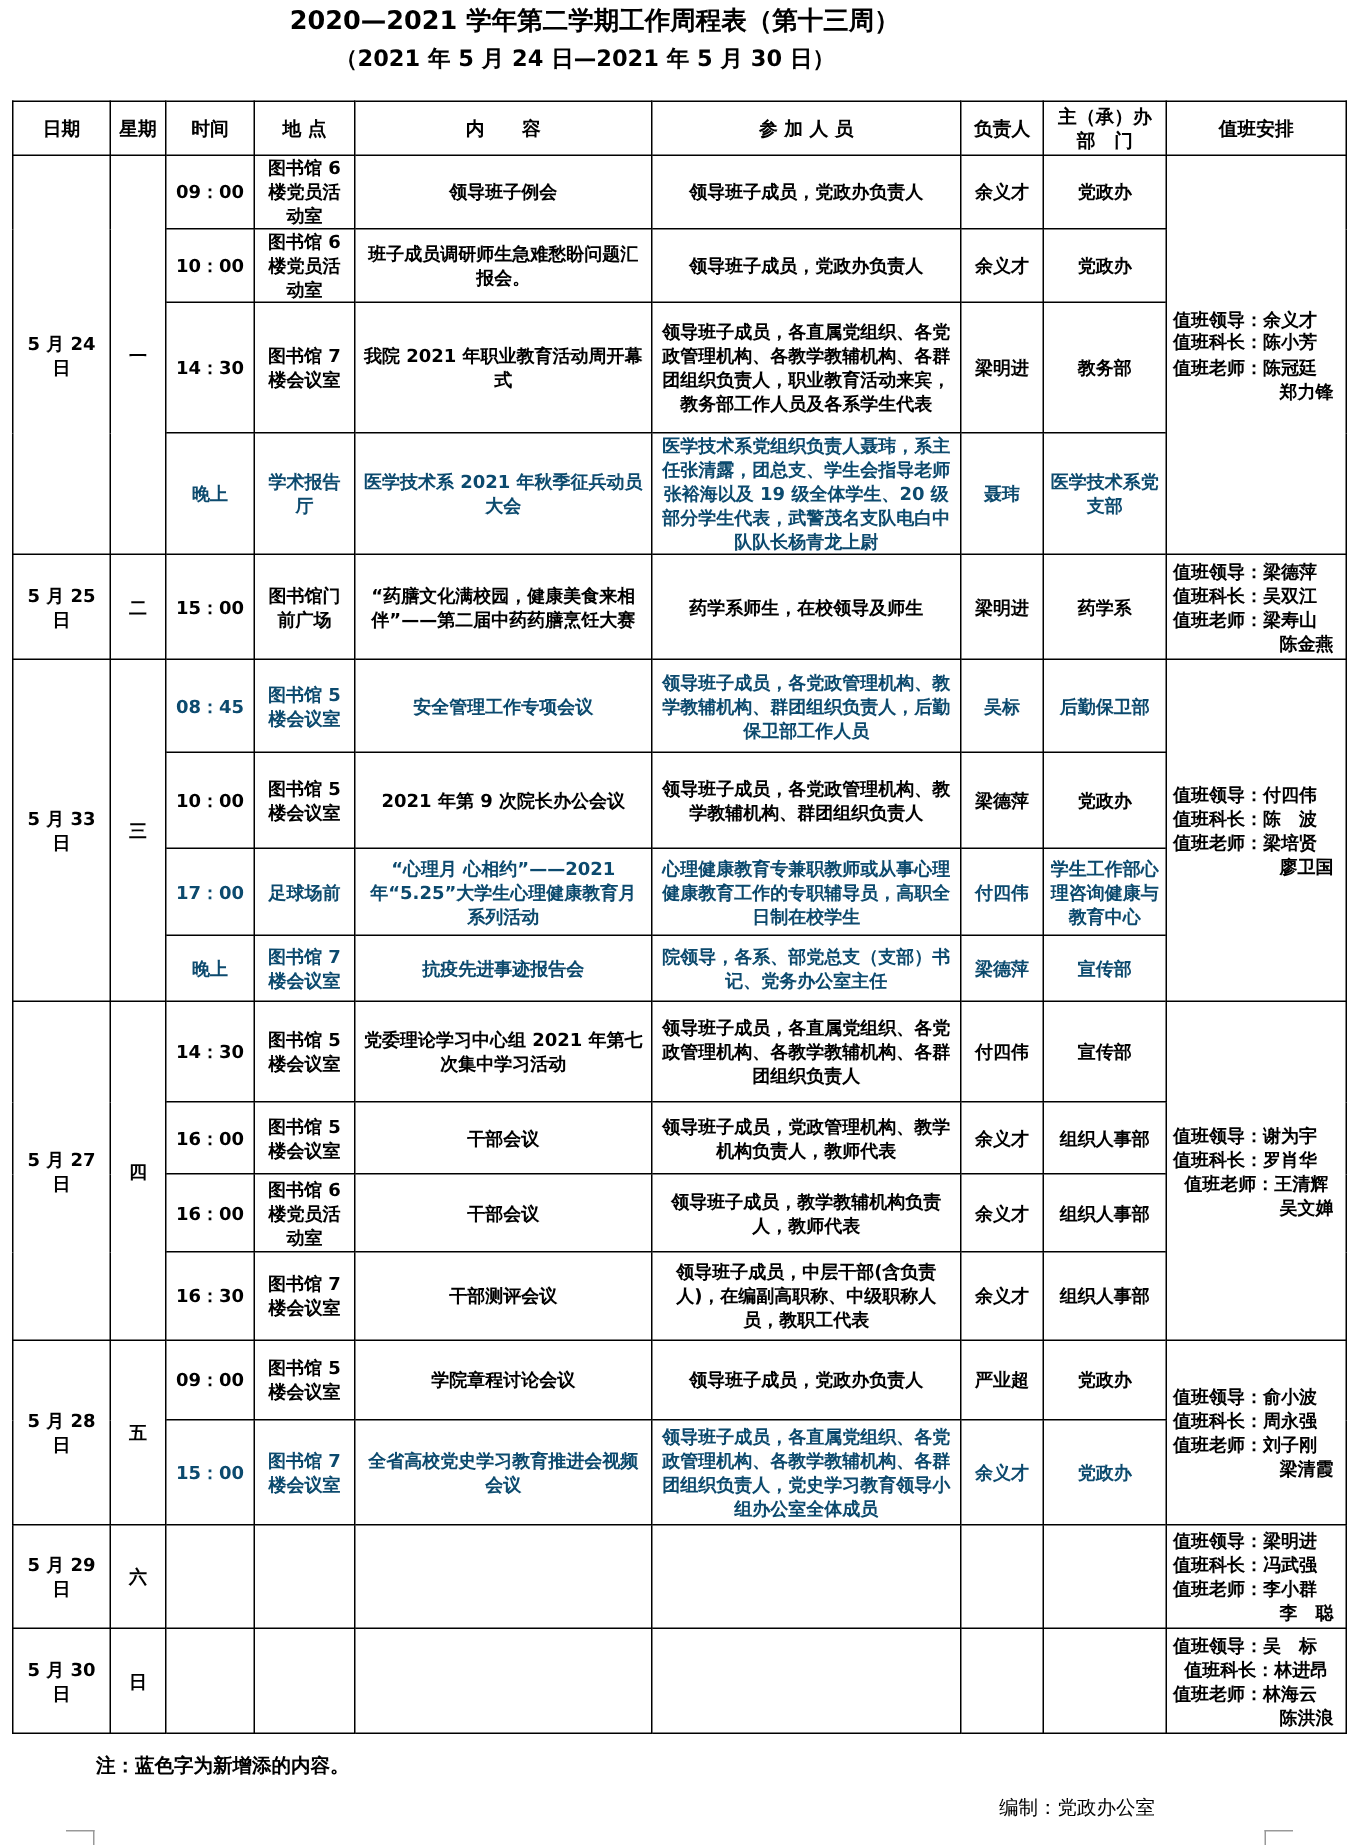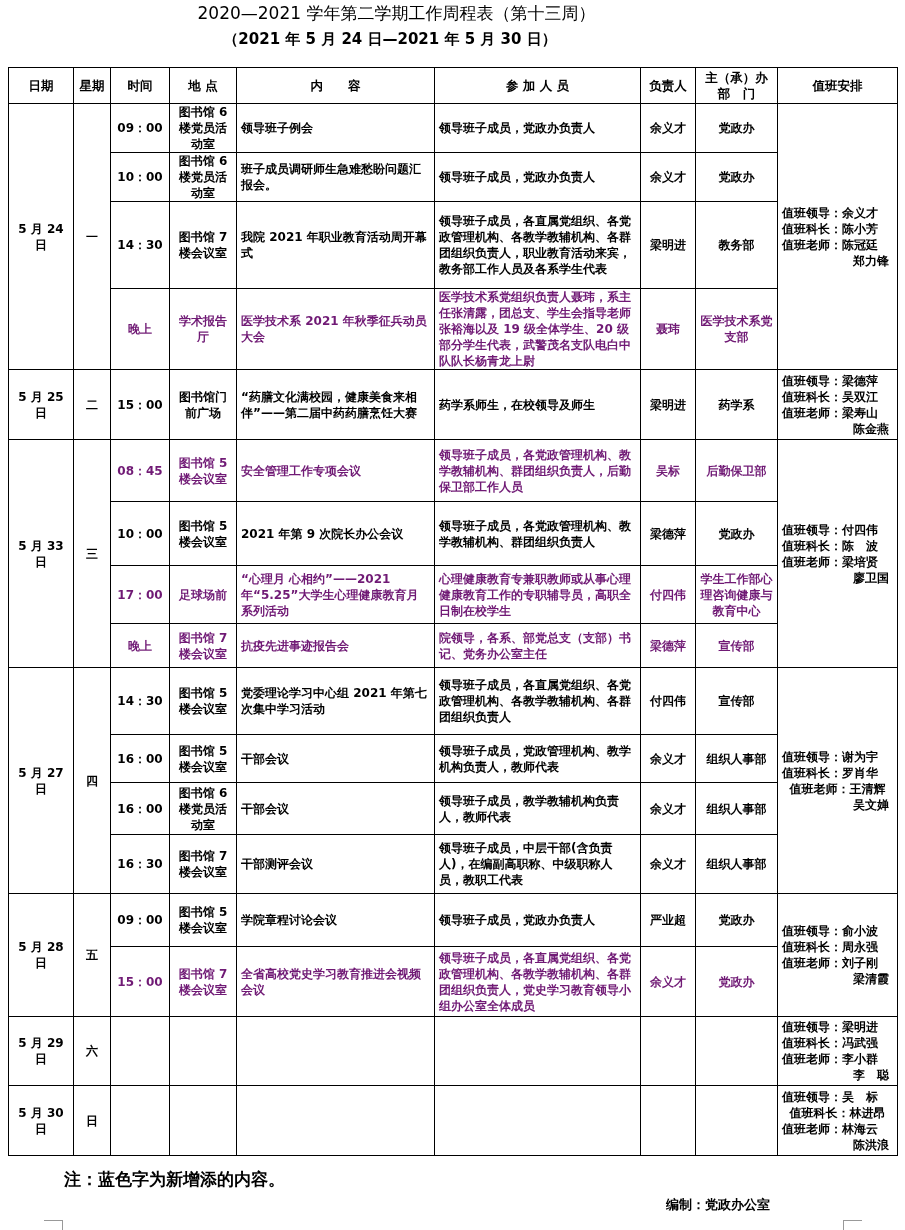--- a/index.html
+++ b/index.html
@@ -1,29 +1,29 @@
 <!DOCTYPE html>
 <html><head>
 <meta charset="utf-8">
 <style>
   html, body { margin:0; padding:0; background:#ffffff; }
   body { width:905px; height:1230px; position:relative; font-family:"DejaVu Sans", sans-serif; color:#000; overflow:hidden; }
-  .title { position:absolute; left:0; width:793px; top:2px; text-align:center; font-size:17px; font-weight:normal; letter-spacing:0px; }
+  .title { position:absolute; left:0; width:793px; top:2px; text-align:center; font-size:17px; font-weight:bold; letter-spacing:0px; }
   .subtitle { position:absolute; left:0; width:780px; top:30px; text-align:center; font-size:15px; font-weight:bold; }
   table.sched { position:absolute; left:8px; top:67px; border-collapse:collapse; table-layout:fixed; width:889px; }
   table.sched td, table.sched th { border:1px solid #000; font-size:12px; font-weight:bold; line-height:16px; padding:0 4px; vertical-align:middle; overflow:hidden; }
   table.sched th { text-align:center; font-size:12.5px; }
   .c { text-align:center; }
-  .l { text-align:left; }
-  .blue { color:#701a75; }
+  .l { text-align:center; }
+  .blue { color:#0c4a6e; }
   .duty { text-align:left; line-height:20px; font-size:12px; padding:0 4px 0 6px; }
   .duty .indent { display:block; text-align:right; padding-right:4px; }
   .duty.tight { line-height:16px; }
-  .note { position:absolute; left:64px; top:1168px; font-size:17px; font-weight:bold; }
-  .editor { position:absolute; left:666px; top:1196px; font-size:13px; font-weight:bold;text-align:center; }
+  .note { position:absolute; left:64px; top:1168px; font-size:13px; font-weight:bold; }
+  .editor { position:absolute; left:666px; top:1196px; font-size:13px; font-weight:normal;text-align:center; }
   .corner { position:absolute; width:18px; height:10px; border-top:1px solid #999; }
   .corner.left { left:44px; top:1220px; border-right:1px solid #999; }
   .corner.right { left:843px; top:1220px; border-left:1px solid #999; }
 </style>
 </head>
 <body>
 
 <div class="title">2020—2021 学年第二学期工作周程表（第十三周）</div>
 <div class="subtitle">（2021 年 5 月 24 日—2021 年 5 月 30 日）</div>
 
@@ -57,21 +57,21 @@
         <td class="c" rowspan="4">5 月 24 日</td>
         <td class="c" rowspan="4">一</td>
         <td class="c">09：00</td>
         <td class="c">图书馆 6 楼党员活动室</td>
         <td class="l">领导班子例会</td>
         <td class="l">领导班子成员，党政办负责人</td>
         <td class="c">余义才</td>
         <td class="c">党政办</td>
         <td class="duty" rowspan="4">
           <span style="display: block;">值班领导：余义才</span>
-          <span style="display: block;">值班科长：陈小芳</span>
+          <span style="display: block; font-family: Liberation Mono, monospace;">值班科长：陈小芳</span>
           <span style="display: block;">值班老师：陈冠廷</span>
           <span class="indent" style="display: block;">郑力锋</span>
         </td>
       </tr>
       <tr style="height: 49px;">
         <td class="c">10：00</td>
         <td class="c">图书馆 6 楼党员活动室</td>
         <td class="l">班子成员调研师生急难愁盼问题汇报会。</td>
         <td class="l">领导班子成员，党政办负责人</td>
         <td class="c">余义才</td>

